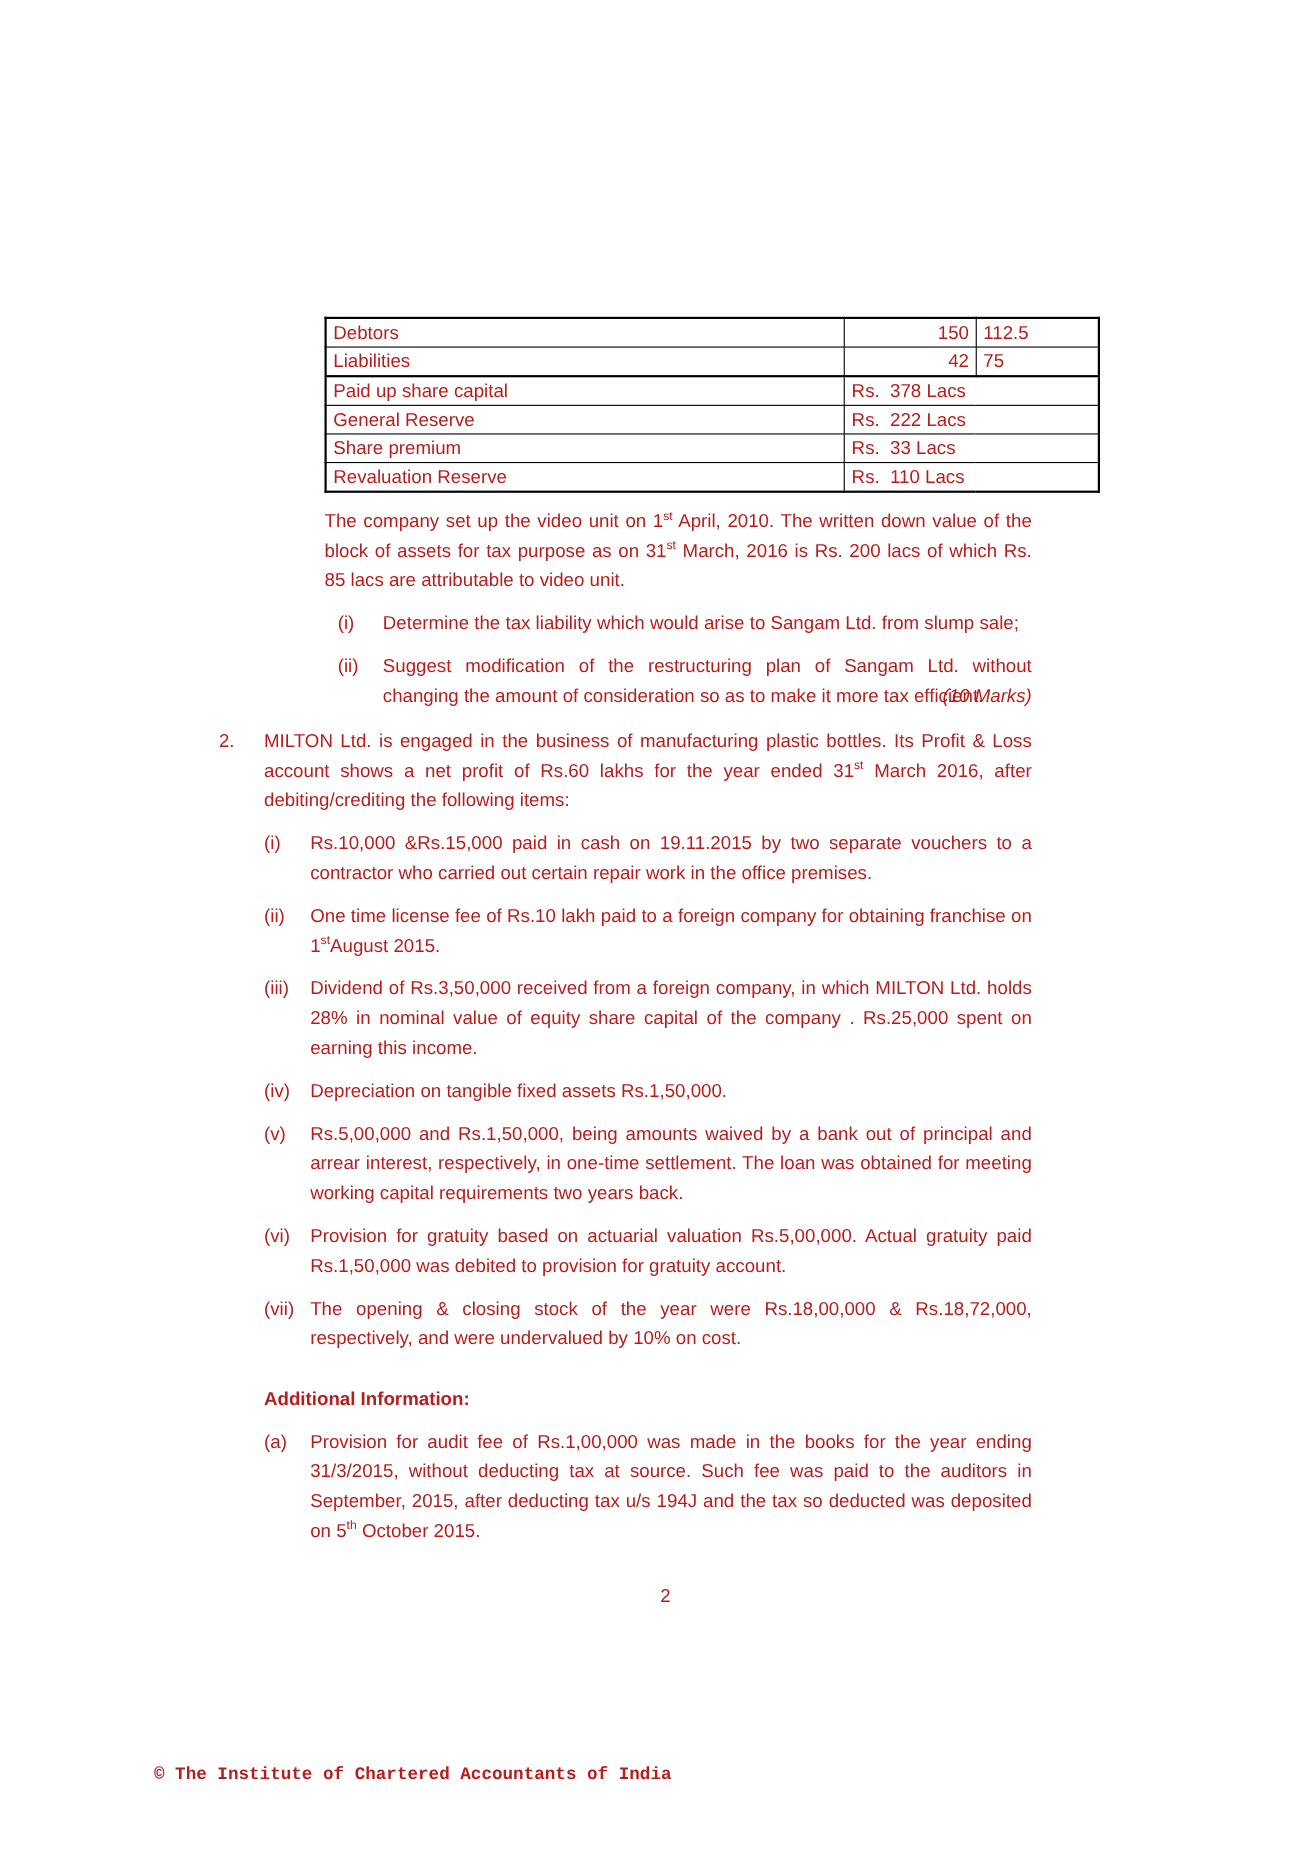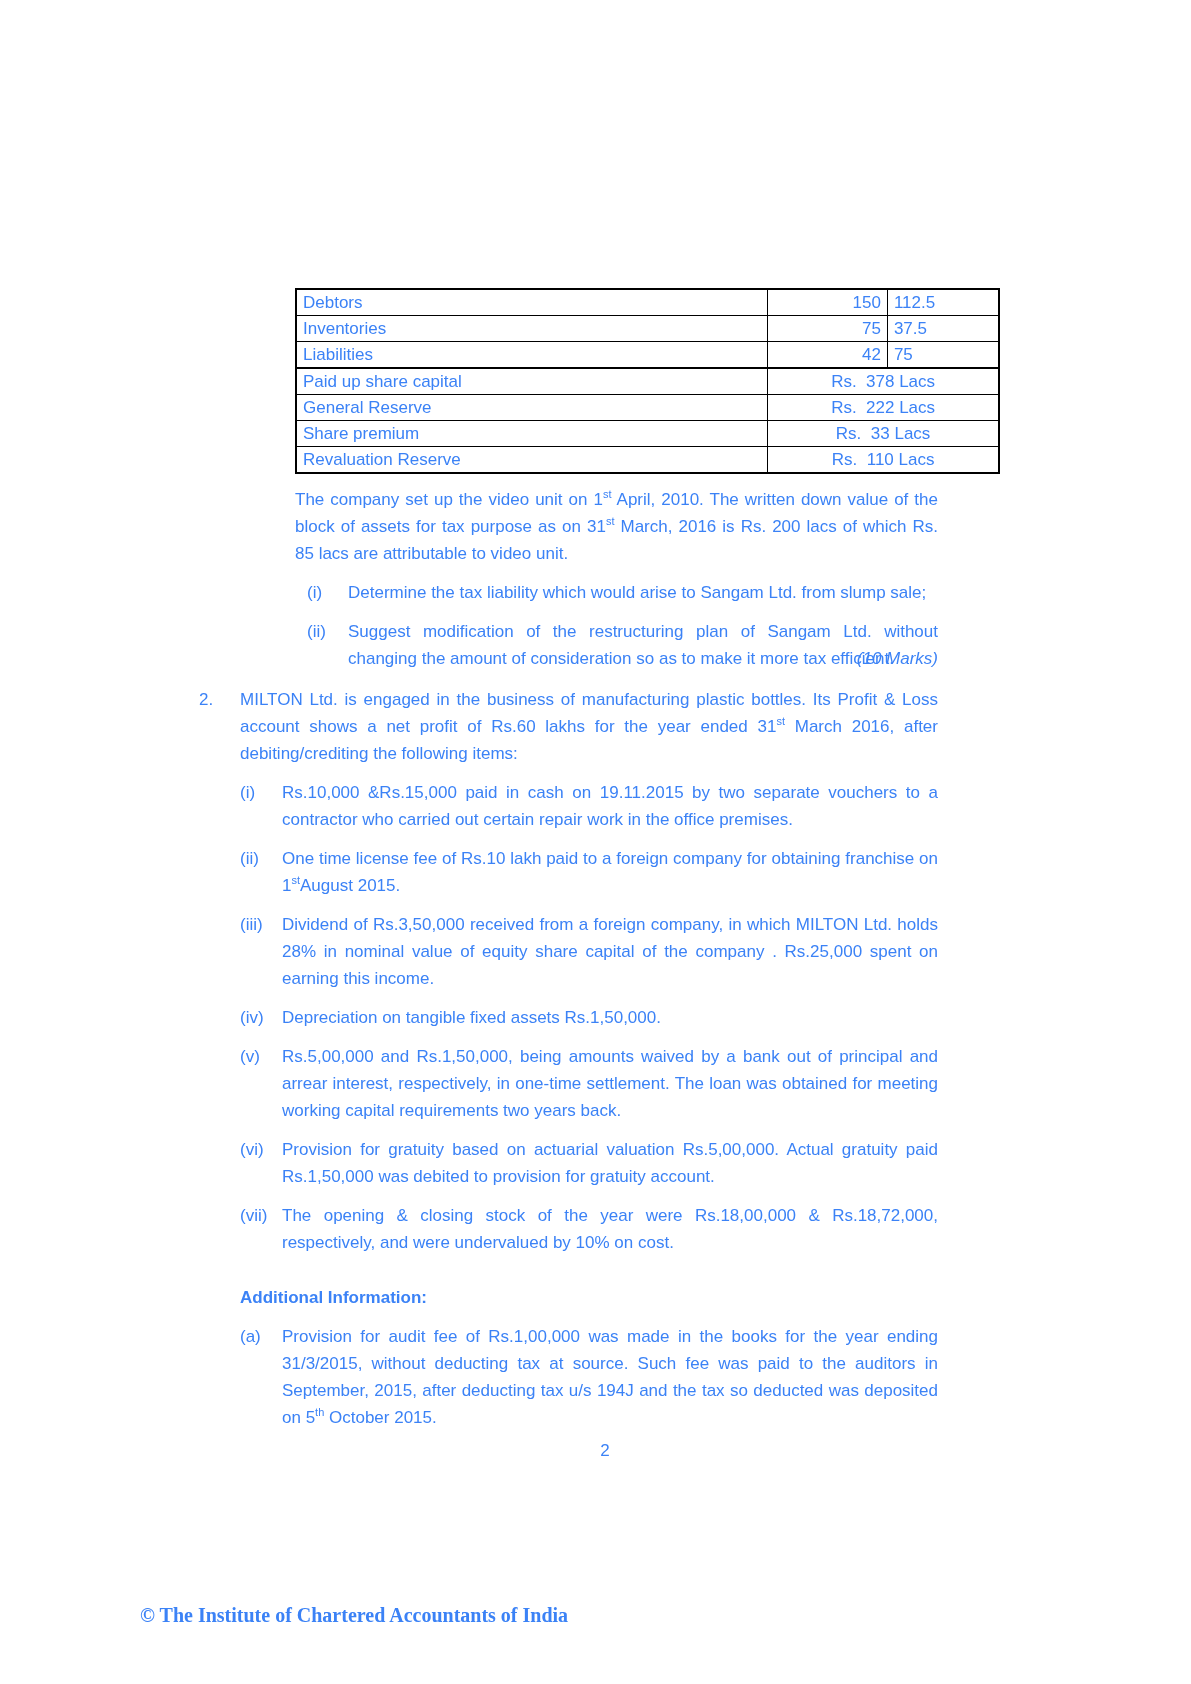--- a/index.html
+++ b/index.html
@@ -1,21 +1,21 @@
 <!DOCTYPE html>
 <html><head>
 <meta charset="utf-8">
 <style>
   * { margin:0; padding:0; box-sizing:border-box; }
   html, body { background:#ffffff; }
   .page {
     position:relative;
     width:1191px; height:1684px;
     background:#ffffff;
-    color:#3b82f6;
+    color:#b91c1c;
     font-family:"Liberation Sans", sans-serif;
     font-size:17px;
     overflow:hidden;
   }
   .content {
     position:absolute;
     left:199px; top:288px;
     width:739px;
   }
   sup { font-size:11px; line-height:0; vertical-align:super; }
@@ -32,65 +32,60 @@
     border:1px solid #000;
     height:25px; line-height:25px;
     padding:0 6px;
     font-size:17px;
     overflow:hidden;
   }
   .grp-top { border-bottom:2px solid #000; }
   .c-label  { width:465px; text-align:left; }
   .c-num    { width:118px; text-align:right; }
   .c-num2   { width:110px; text-align:left; }
-  .c-merged { text-align:center; white-space:pre; }
+  .c-merged { text-align:left; white-space:pre; }
 
   
   .para { text-align:justify; line-height:27px; margin-top:12px; }
   .q1-item { display:grid; grid-template-columns:53px 1fr; margin-top:12px; }
   .q1-item .marker { padding-left:12px; line-height:27px; }
   .itext { text-align:justify; line-height:27px; position:relative; }
   .marks { position:absolute; right:0; bottom:0; font-style:italic; white-space:nowrap; }
 
   .q2 { display:grid; grid-template-columns:41px 1fr; margin-top:14px; }
   .q2 .qnum { line-height:27px; }
   .q2-item { display:grid; grid-template-columns:42px 1fr; margin-top:12px; }
   .q2-item .marker { line-height:27px; }
   .heading { font-weight:bold; line-height:27px; margin-top:28px; }
 
   .page-number {
     position:absolute; left:0; top:1441px; width:1210px;
     text-align:center; font-size:17px;
   }
   .footer {
     position:absolute; left:140px; top:1604px;
-    font-family:Liberation Serif, serif;
-    font-weight:bold; font-size:20px;
+    font-family:Liberation Mono, monospace;
+    font-weight:bold; font-size:16px;
     white-space:nowrap;
   }
 </style>
 </head>
 <body>
 
 <div class="page">
   <div class="content">
 
     <div class="q1tail">
 
       <table class="fin-table">
         <tbody class="grp-top">
           <tr>
             <td class="c-label">Debtors</td>
             <td class="c-num">150</td>
             <td class="c-num2">112.5</td>
-          </tr>
-          <tr>
-            <td class="c-label">Inventories</td>
-            <td class="c-num">75</td>
-            <td class="c-num2">37.5</td>
           </tr>
           <tr>
             <td class="c-label">Liabilities</td>
             <td class="c-num">42</td>
             <td class="c-num2">75</td>
           </tr>
         </tbody>
         <tbody>
           <tr>
             <td class="c-label">Paid up share capital</td>

